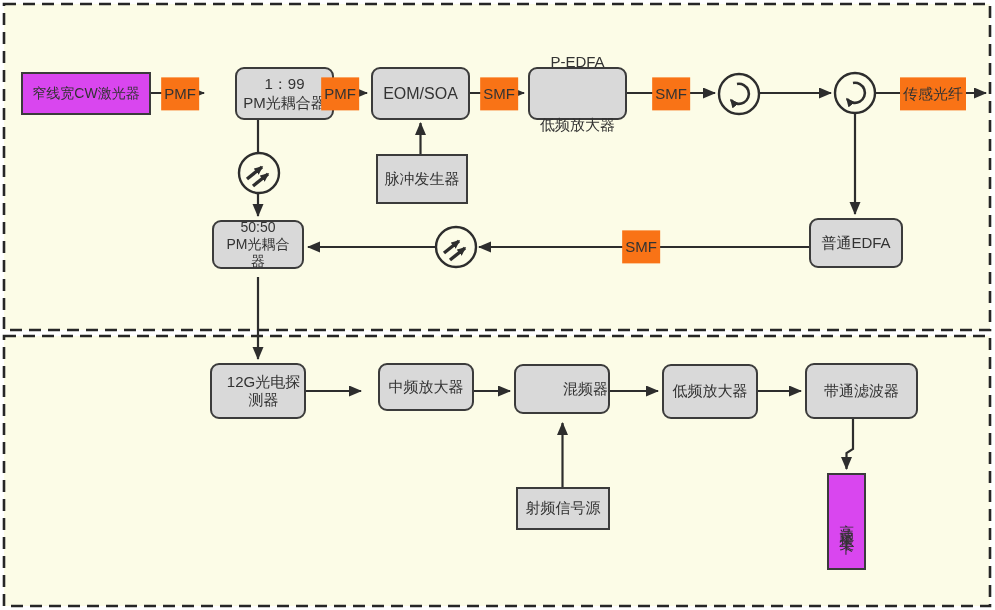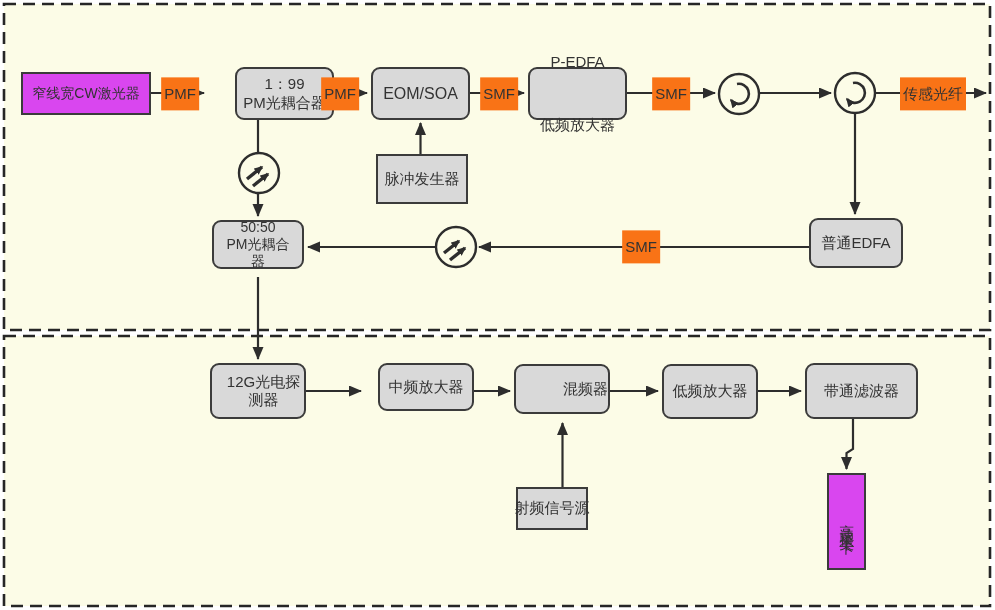--- a/index.html
+++ b/index.html
@@ -31,21 +31,21 @@
   #eom{left:371px;top:67px;width:99px;height:53px;font-size:16px;}
   #pedfa{left:528px;top:67px;width:99px;height:53px;gap:44px;}
   #pulsegen{left:376px;top:154px;width:92px;height:50px;}
   #coupler5050{left:212px;top:220px;width:92px;height:49px;font-size:14px;}
   #edfa{left:809px;top:218px;width:94px;height:50px;}
   #pd12g{left:210px;top:363px;width:96px;height:56px;padding-left:11px;}
   #ifamp{left:378px;top:363px;width:96px;height:48px;}
   #mixer{left:514px;top:364px;width:96px;height:50px;align-items:flex-end;}
   #lfamp{left:662px;top:364px;width:96px;height:55px;}
   #bpf{left:805px;top:363px;width:113px;height:56px;}
-  #rfsource{left:516px;top:487px;width:72px;height:43px;text-align:right;}
+  #rfsource{left:516px;top:487px;width:94px;height:43px;text-align:right;}
   #daq{left:827px;top:473px;width:39px;height:97px;}
   #daq span{
     writing-mode:vertical-rl;text-orientation:upright;
     letter-spacing:4px;font-size:15px;
   }
 </style>
 </head>
 <body>
 
 <div class="canvas">

